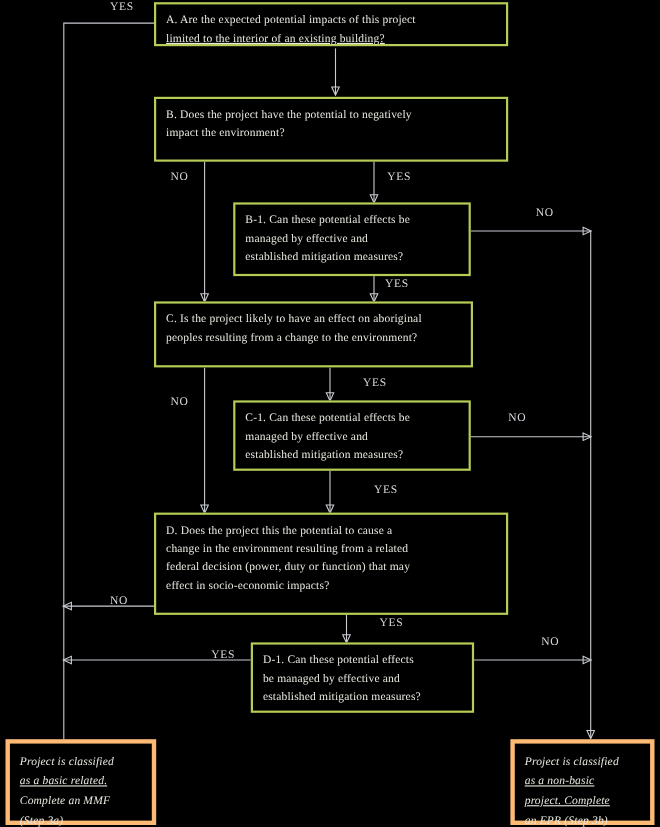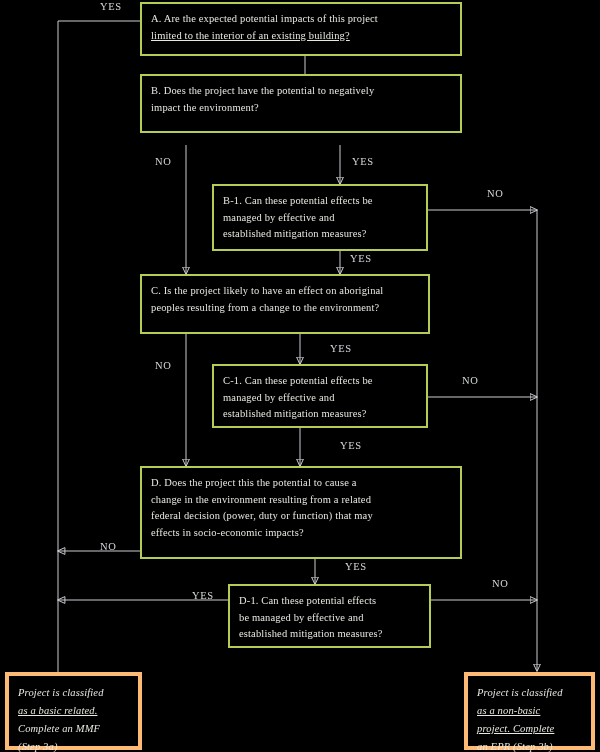--- a/index.html
+++ b/index.html
@@ -100,26 +100,26 @@
 
       <path d="M228,600 L58,600" marker-end="url(#arw)"></path>
 
       <path d="M430,600 L537,600" marker-end="url(#arw)"></path>
 
       <path d="M537,210 L537,671" marker-end="url(#arw)"></path>
 
     </g>
   </svg>
 
-  <div class="node decision" style="left:140px; top:2px; width:322px; height:54px;">
+  <div class="node decision" style="left:140px; top:2px; width:322px; height:40px;">
     <span class="ln">A. Are the expected potential impacts of this project</span>
     <span class="ln u">limited to the interior of an existing building?</span>
   </div>
 
-  <div class="node decision" style="left:140px; top:74px; width:322px; height:59px;">
+  <div class="node decision" style="left:140px; top:88px; width:322px; height:59px;">
     <span class="ln">B. Does the project have the potential to negatively</span>
     <span class="ln">impact the environment?</span>
   </div>
 
   <div class="node decision" style="left:212px; top:184px; width:216px; height:67px;">
     <span class="ln">B-1. Can these potential effects be</span>
     <span class="ln">managed by effective and</span>
     <span class="ln">established  mitigation measures?</span>
   </div>
 
@@ -131,21 +131,21 @@
   <div class="node decision" style="left:212px; top:364px; width:216px; height:64px;">
     <span class="ln">C-1. Can these potential effects be</span>
     <span class="ln">managed by effective and</span>
     <span class="ln">established mitigation measures?</span>
   </div>
 
   <div class="node decision" style="left:140px; top:466px; width:322px; height:93px;">
     <span class="ln">D. Does the project this the potential to cause a</span>
     <span class="ln">change in the environment resulting from a related</span>
     <span class="ln">federal decision (power, duty or function) that may</span>
-    <span class="ln">effects in socio-economic impacts?</span>
+    <span class="ln">effect in socio-economic impacts?</span>
   </div>
 
   <div class="node decision" style="left:228px; top:584px; width:203px; height:64px;">
     <span class="ln">D-1. Can these potential effects</span>
     <span class="ln">be managed by effective and</span>
     <span class="ln">established mitigation measures?</span>
   </div>
 
   <div class="node terminal" style="left:5px; top:672px; width:137px; height:78px;">
     <span class="ln">Project is classified</span>

